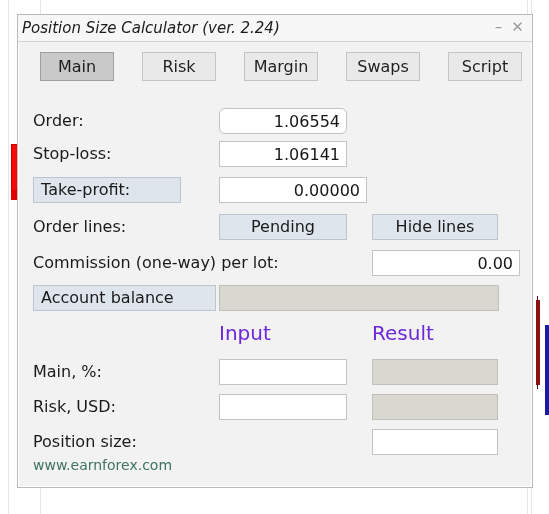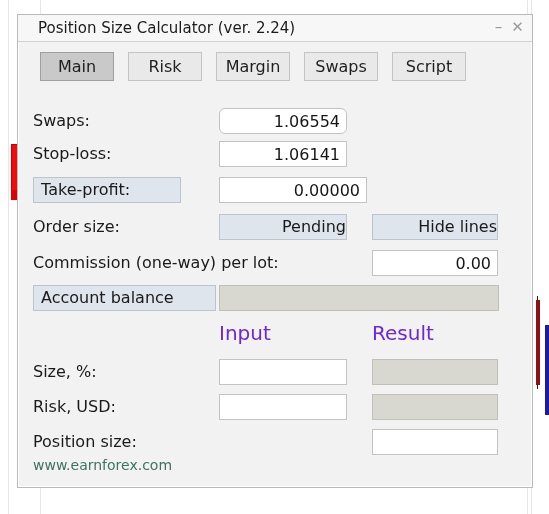--- a/index.html
+++ b/index.html
@@ -76,45 +76,46 @@
 
   .titlebar {
     position: relative;
     height: 27px;
     background: #f7f7f7;
     border-bottom: 1px solid #d2d2d2;
     box-sizing: border-box;
   }
   .title-text {
     position: absolute;
-    left: 20px; top: 4px;
+    left: 4px; top: 4px;
     font-size: 15px;
     color: #1b1b1b;
     white-space: nowrap;
+    font-style: italic;
   }
   .win-btn {
     position: absolute;
     top: 5px;
     width: 15px; height: 15px;
     color: #9a9a9a;
     font-size: 14px;
     line-height: 15px;
     text-align: center;
     cursor: pointer;
     user-select: none;
   }
   .win-min { right: 26px; font-size: 15px; }
   .win-close { right: 7px; font-size: 15px; }
 
   
   .tabs {
     position: absolute;
     left: 22px; top: 37px;
     display: flex;
-    gap: 14px;
+    gap: 28px;
   }
   .tab {
     min-width: 74px;
     height: 29px;
     line-height: 27px;
     text-align: center;
     font-size: 16px;
     color: #1f1f1f;
     background: #e9e9e9;
     border: 1px solid #c4c4c4;
@@ -171,21 +172,21 @@
   }
   .field.readonly {
     background: #d8d8d0;
     border: 1px solid #c0c0b8;
   }
 
   .btn {
     position: absolute;
     height: 26px;
     line-height: 24px;
-    text-align: right;
+    text-align: center;
     font-size: 16px;
     color: #1a1a1a;
     background: #dfe5ec;
     border: 1px solid #bcc4cd;
     box-sizing: border-box;
     cursor: pointer;
     white-space: nowrap;
   }
 
   .colhead {
@@ -228,55 +229,55 @@
 
   <div class="tabs">
     <div class="tab active">Main</div>
     <div class="tab">Risk</div>
     <div class="tab">Margin</div>
     <div class="tab">Swaps</div>
     <div class="tab">Script</div>
   </div>
 
   <div class="row" style="top:93px">
-    <div class="label">Swaps:</div>
+    <div class="label">Order:</div>
     <input class="field" style="left: 201px; width: 128px; border-radius: 6px;" value="1.06554">
   </div>
 
   <div class="row" style="top:126px">
     <div class="label">Stop-loss:</div>
     <input class="field" style="left: 201px; width: 128px;" value="1.06141">
   </div>
 
   <div class="row" style="top:162px">
     <div class="label-btn" style="width:148px">Take-profit:</div>
     <input class="field" style="left: 201px; width: 148px; padding-left: 34px;" value="0.00000">
   </div>
 
   <div class="row" style="top:199px">
-    <div class="label">Order size:</div>
+    <div class="label">Order lines:</div>
     <div class="btn" style="left:201px; width:128px;">Pending</div>
     <div class="btn" style="left:354px; width:126px;">Hide lines</div>
   </div>
 
   <div class="row" style="top:235px">
     <div class="label">Commission (one-way) per lot:</div>
-    <input class="field" style="left: 354px; width: 126px;" value="0.00">
+    <input class="field" style="left: 354px; width: 148px;" value="0.00">
   </div>
 
   <div class="row" style="top:270px">
     <div class="label-btn" style="width:183px">Account balance</div>
     <input class="field readonly" style="left: 201px; width: 280px;" readonly="" value="">
   </div>
 
   <div class="colhead" style="left:201px; top:306px">Input</div>
   <div class="colhead" style="left:354px; top:306px">Result</div>
 
   <div class="row" style="top:344px">
-    <div class="label">Size, %:</div>
+    <div class="label">Main, %:</div>
     <input class="field" style="left: 201px; width: 128px;" value="">
     <input class="field readonly" style="left: 354px; width: 126px;" readonly="" value="">
   </div>
 
   <div class="row" style="top:379px">
     <div class="label">Risk, USD:</div>
     <input class="field" style="left: 201px; width: 128px;" value="">
     <input class="field readonly" style="left: 354px; width: 126px;" readonly="" value="">
   </div>
 

